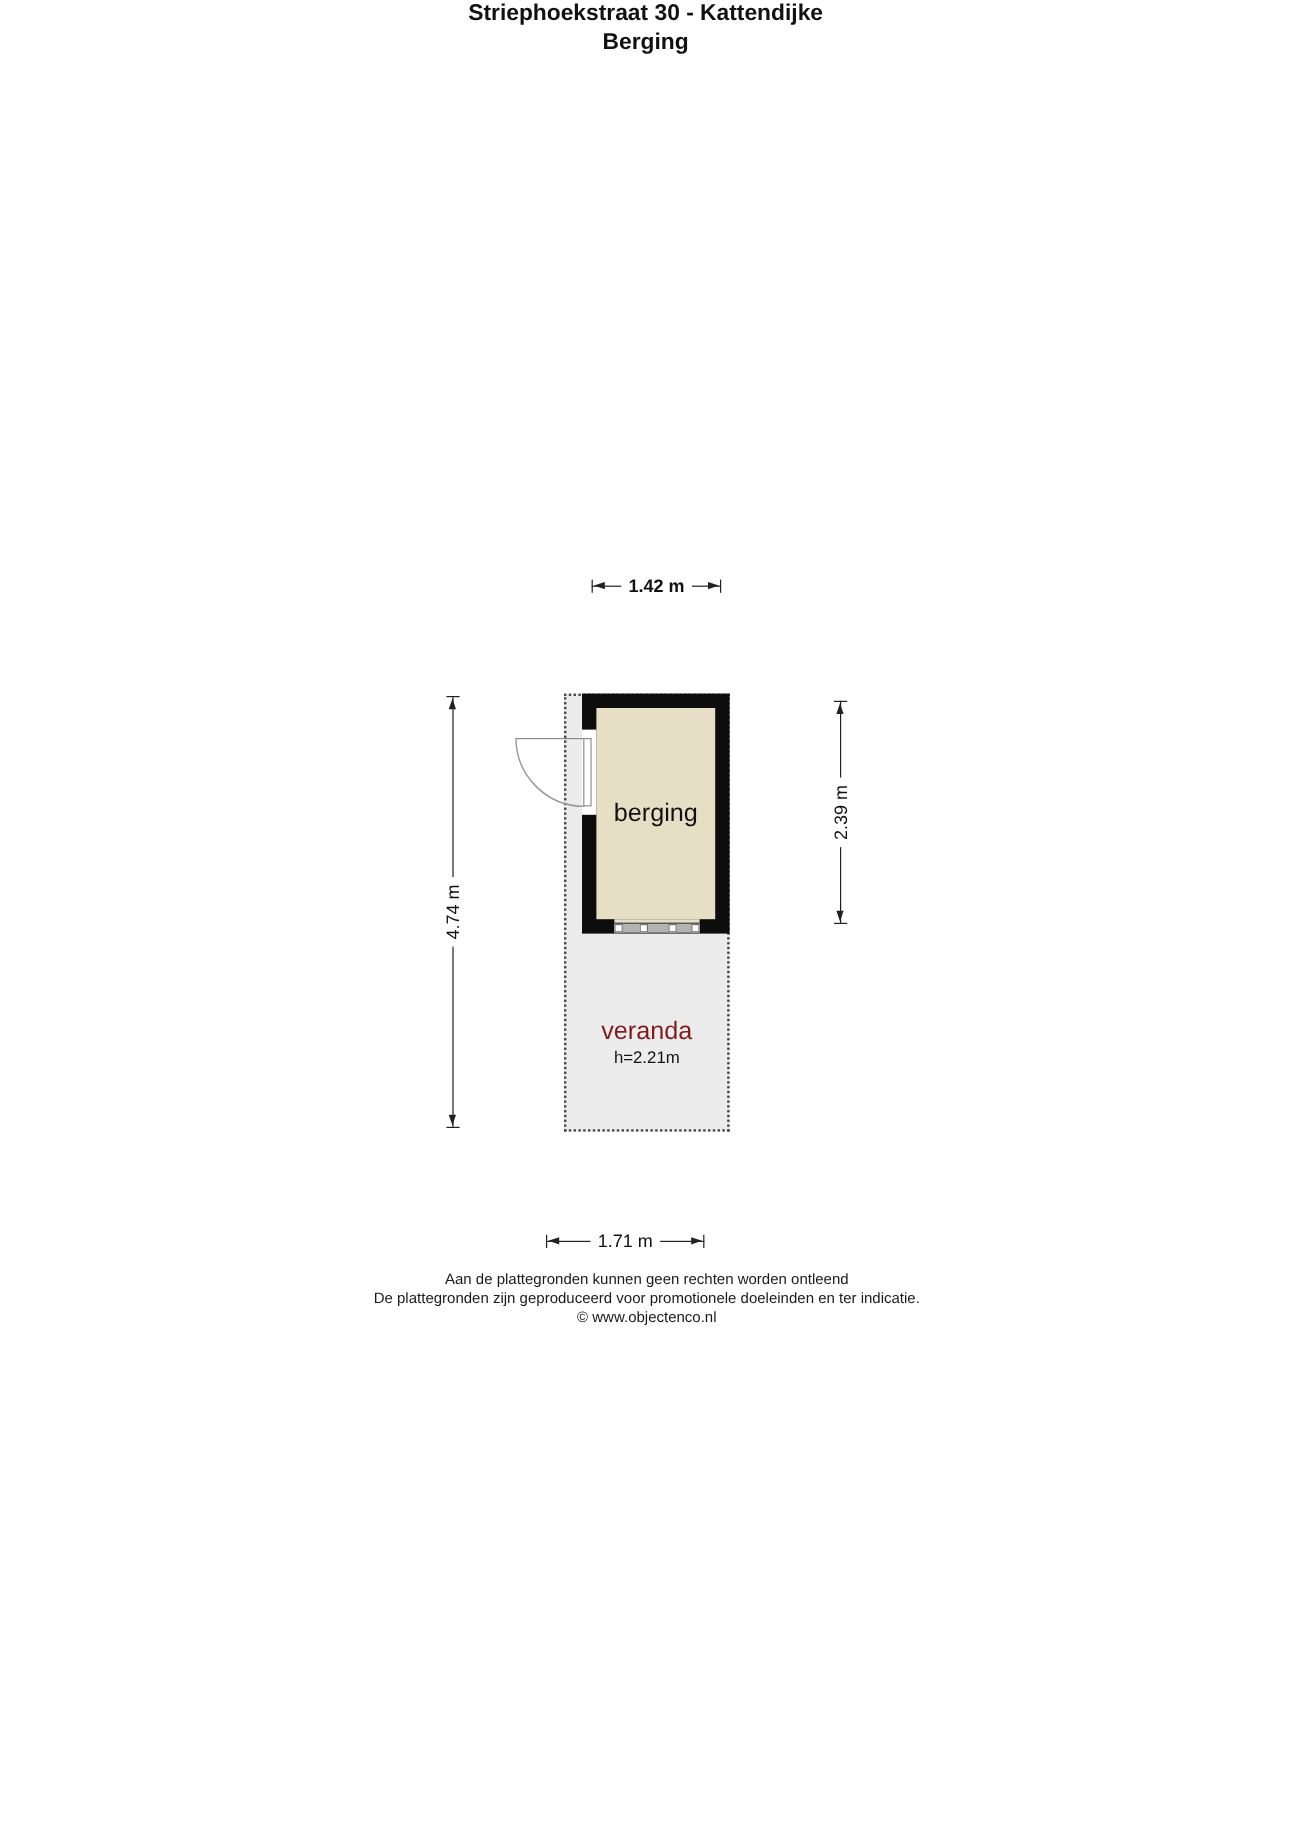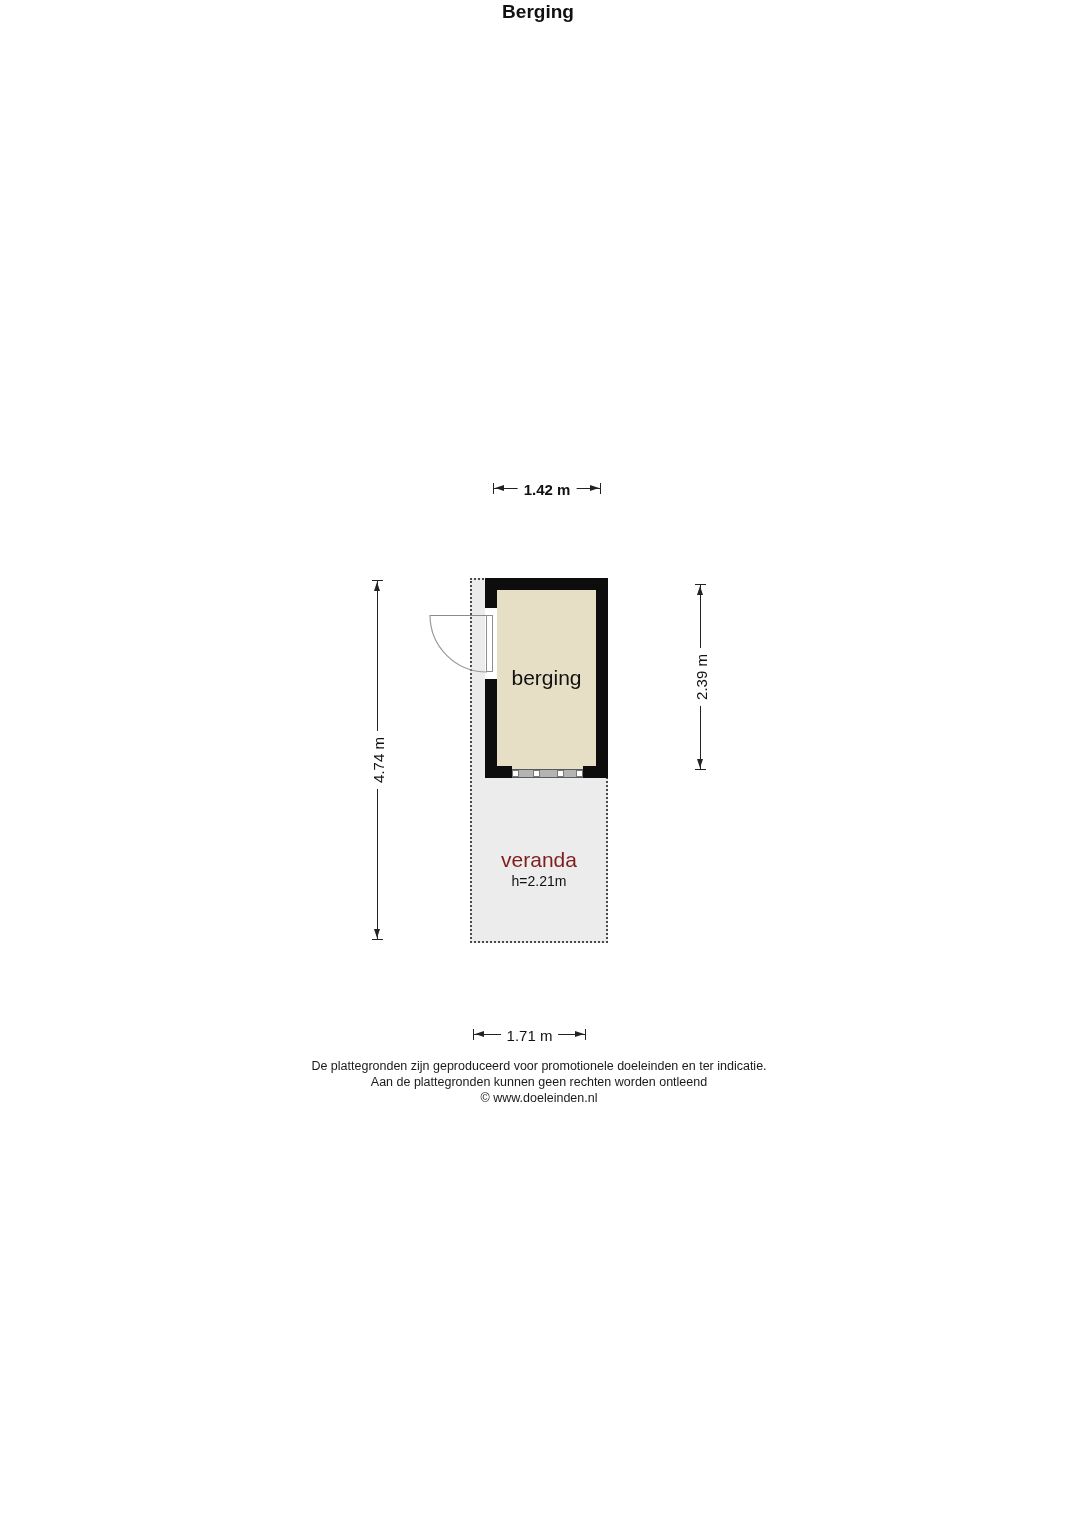--- a/index.html
+++ b/index.html
@@ -104,37 +104,38 @@
     transform: translate(-50%, -50%);
     background: #ffffff;
     padding: 0 6px;
     font-size: 15px;
     white-space: nowrap;
     color: #111;
   }
   .dim-label.rot { transform: translate(-50%, -50%) rotate(-90deg); }
 
   #dim-top    { left: 493px; top: 481px; width: 108px; height: 16px; font-weight: bold; }
-  #dim-bottom { left: 473px; top: 1027px; width: 113px; height: 16px; }
+  #dim-bottom { left: 455px; top: 1027px; width: 132px; height: 16px; }
   #dim-left   { left: 370px; top: 580px; width: 16px; height: 360px; }
   #dim-right  { left: 693px; top: 584px; width: 16px; height: 186px; }
 
   
   .footer {
     left: 0; top: 1058px; width: 1078px;
     text-align: center;
     font-size: 12.5px;
     line-height: 16px;
     color: #1a1a1a;
   }
 </style>
 </head>
 <body>
 
 <div class="abs title-block">
+  <div>Striephoekstraat 30 - Kattendijke</div>
   <div>Berging</div>
 </div>
 
 <div id="dim-top" class="abs dim">
   <div class="line-h"></div>
   <div class="tick-v" style="left:0"></div>
   <div class="tick-v" style="right:0"></div>
   <div class="arr arr-left"></div>
   <div class="arr arr-right"></div>
   <span class="dim-label">1.42 m</span>
@@ -189,16 +190,16 @@
 <div id="dim-bottom" class="abs dim">
   <div class="line-h"></div>
   <div class="tick-v" style="left:0"></div>
   <div class="tick-v" style="right:0"></div>
   <div class="arr arr-left"></div>
   <div class="arr arr-right"></div>
   <span class="dim-label">1.71 m</span>
 </div>
 
 <div class="abs footer">
+  <div>Aan de plattegronden kunnen geen rechten worden ontleend</div>
   <div>De plattegronden zijn geproduceerd voor promotionele doeleinden en ter indicatie.</div>
-  <div>Aan de plattegronden kunnen geen rechten worden ontleend</div>
-  <div>© www.doeleinden.nl</div>
+  <div>© www.objectenco.nl</div>
 </div>
 
 </body></html>

